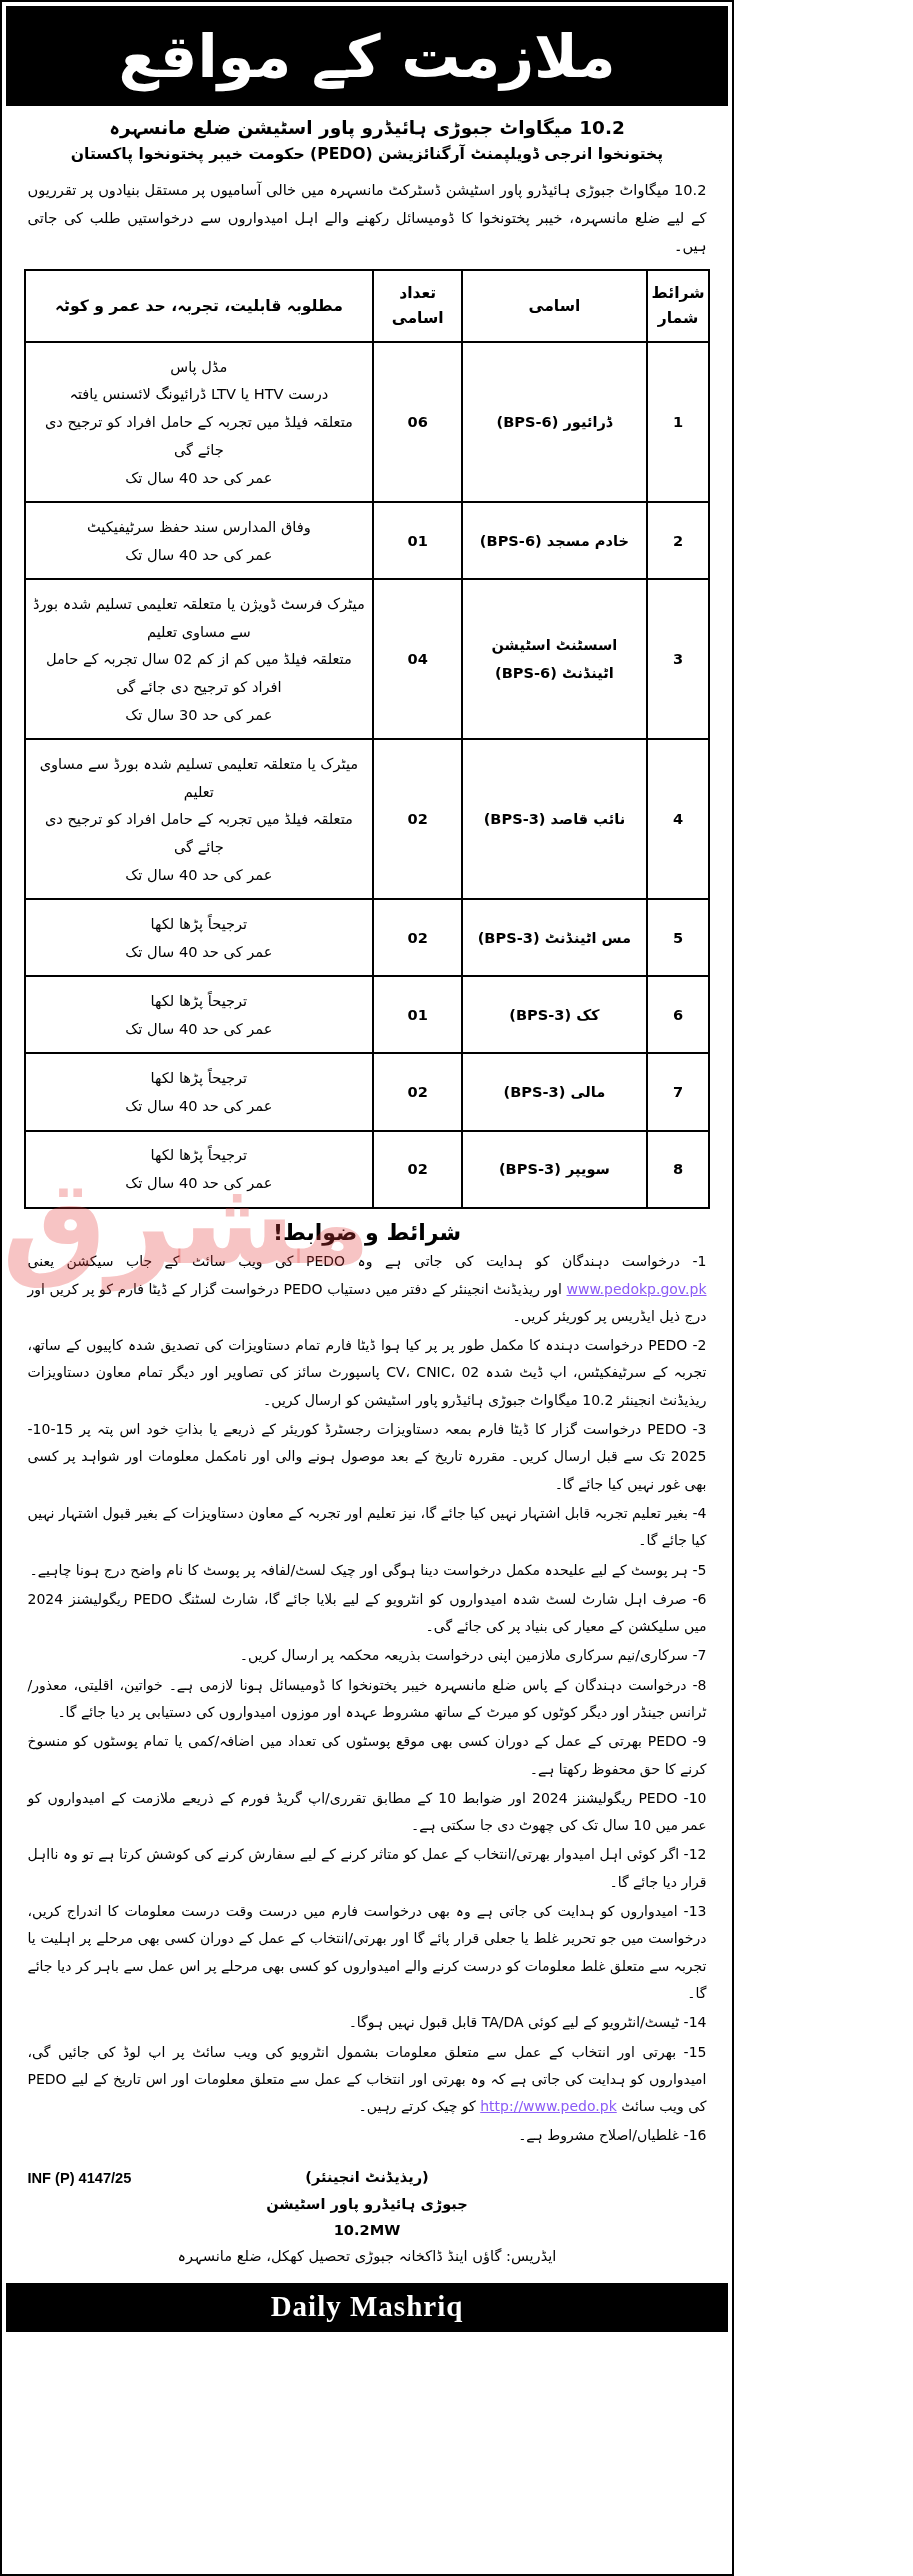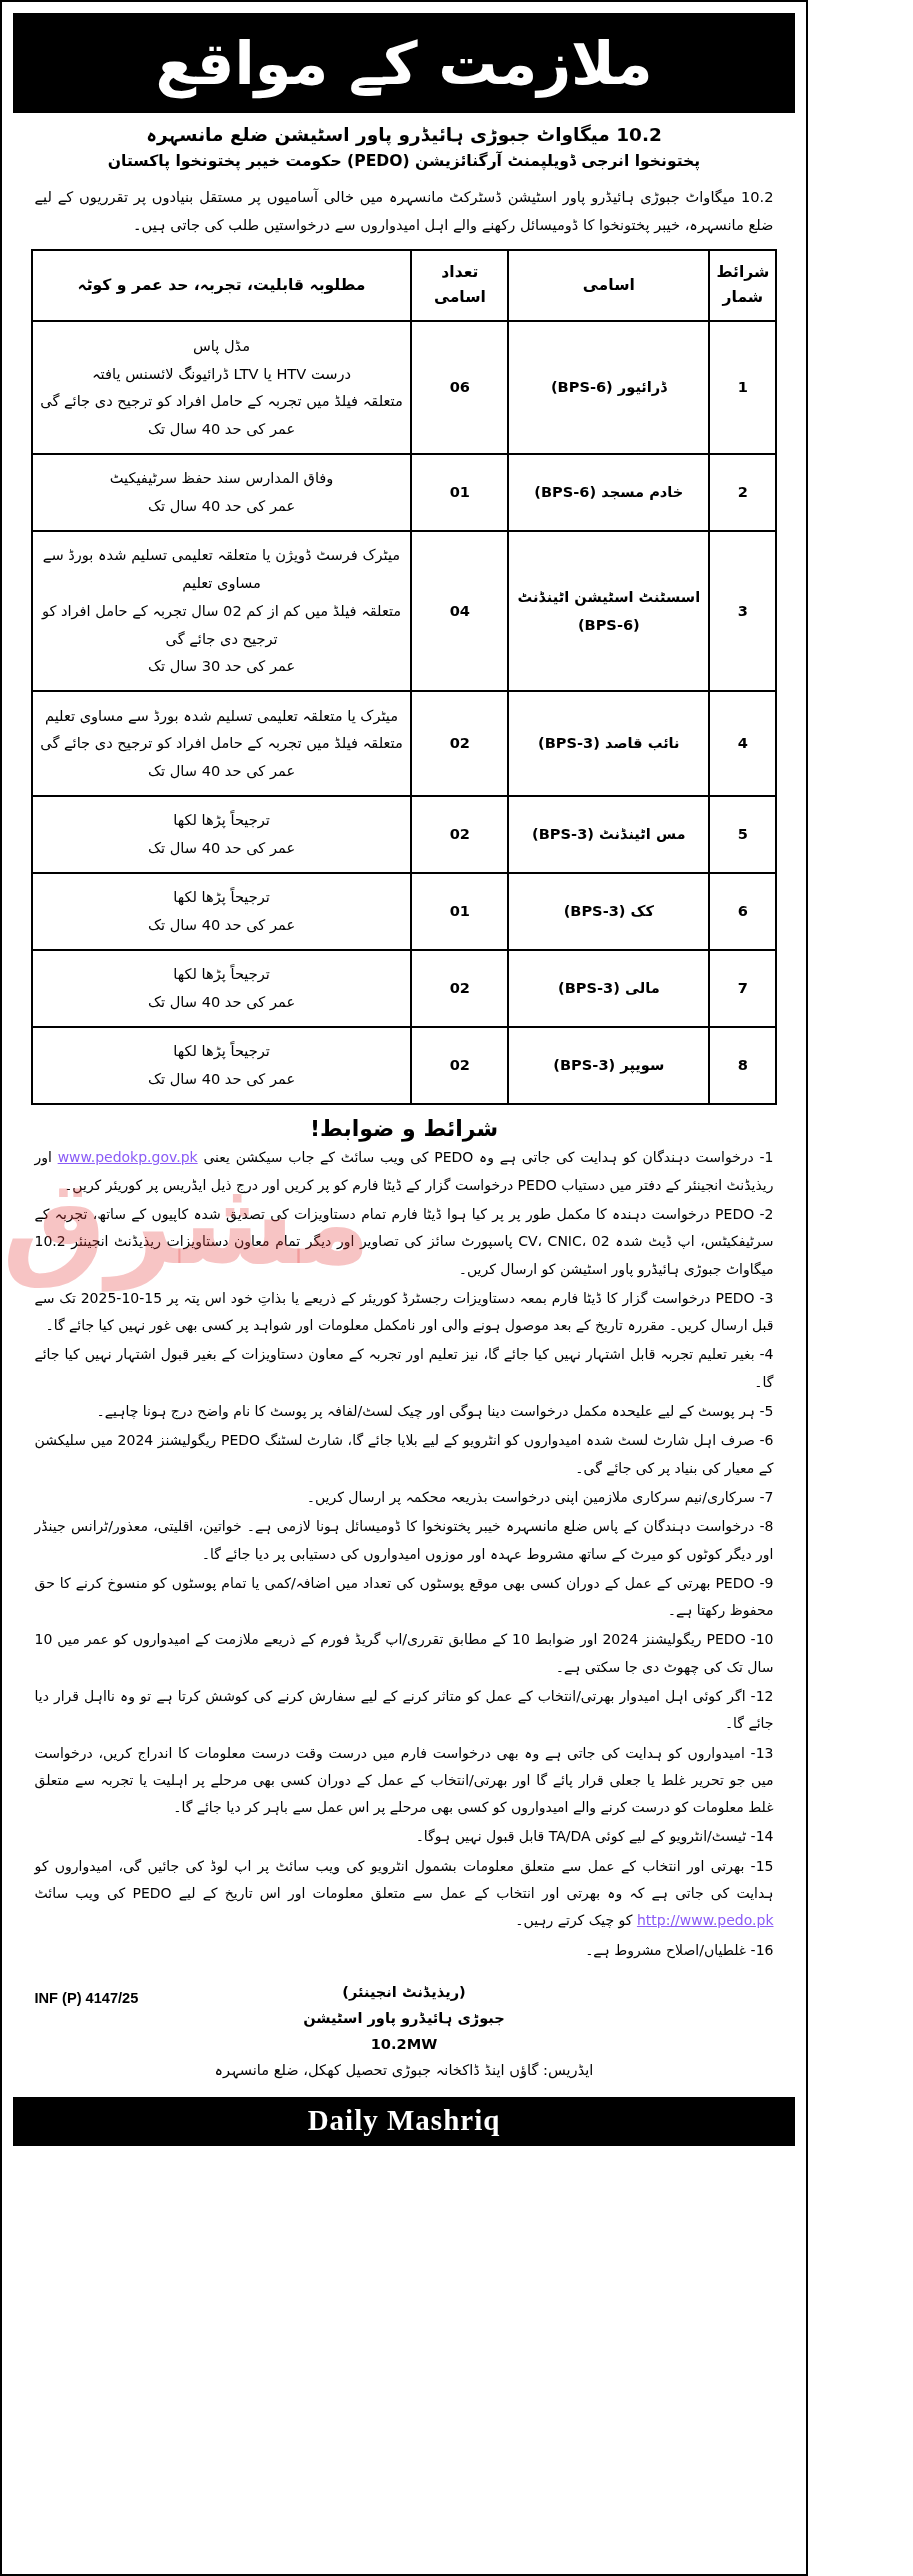--- a/index.html
+++ b/index.html
@@ -6,26 +6,26 @@
   html, body {
     margin: 0; padding: 0;
     background: #ffffff;
   }
   body {
     width: 914px;
     font-family: "Liberation Sans", sans-serif;
     color: #000;
   }
   .page {
-    width: 808px;
+    width: 734px;
     min-height: 2576px;
     position: relative;
     background: #fff;
     border: 2.9px solid #000;
-    padding: 11px;
+    padding: 4px;
     overflow: hidden;
   }
   
   .banner {
     background: #000;
     color: #fff;
     text-align: center;
     padding: 13.7px 0 9.8px 0;
   }
   .banner-title {
@@ -147,21 +147,21 @@
     text-align: center;
     font-family: "DejaVu Sans", sans-serif;
     font-size: 14.6px;
     line-height: 1.8;
     padding: 9.8px 19.5px 3.9px 19.5px;
     position: relative;
   }
   .inf {
     position: absolute;
     left: 21.5px;
-    top: 16px;
+    top: 10px;
     direction: ltr;
     font-family: "Liberation Sans", sans-serif;
     font-size: 14.6px;
     font-weight: bold;
   }
   .foot .f-bold { font-weight: bold; }
   .daily {
     background: #000;
     color: #fff;
     text-align: center;

